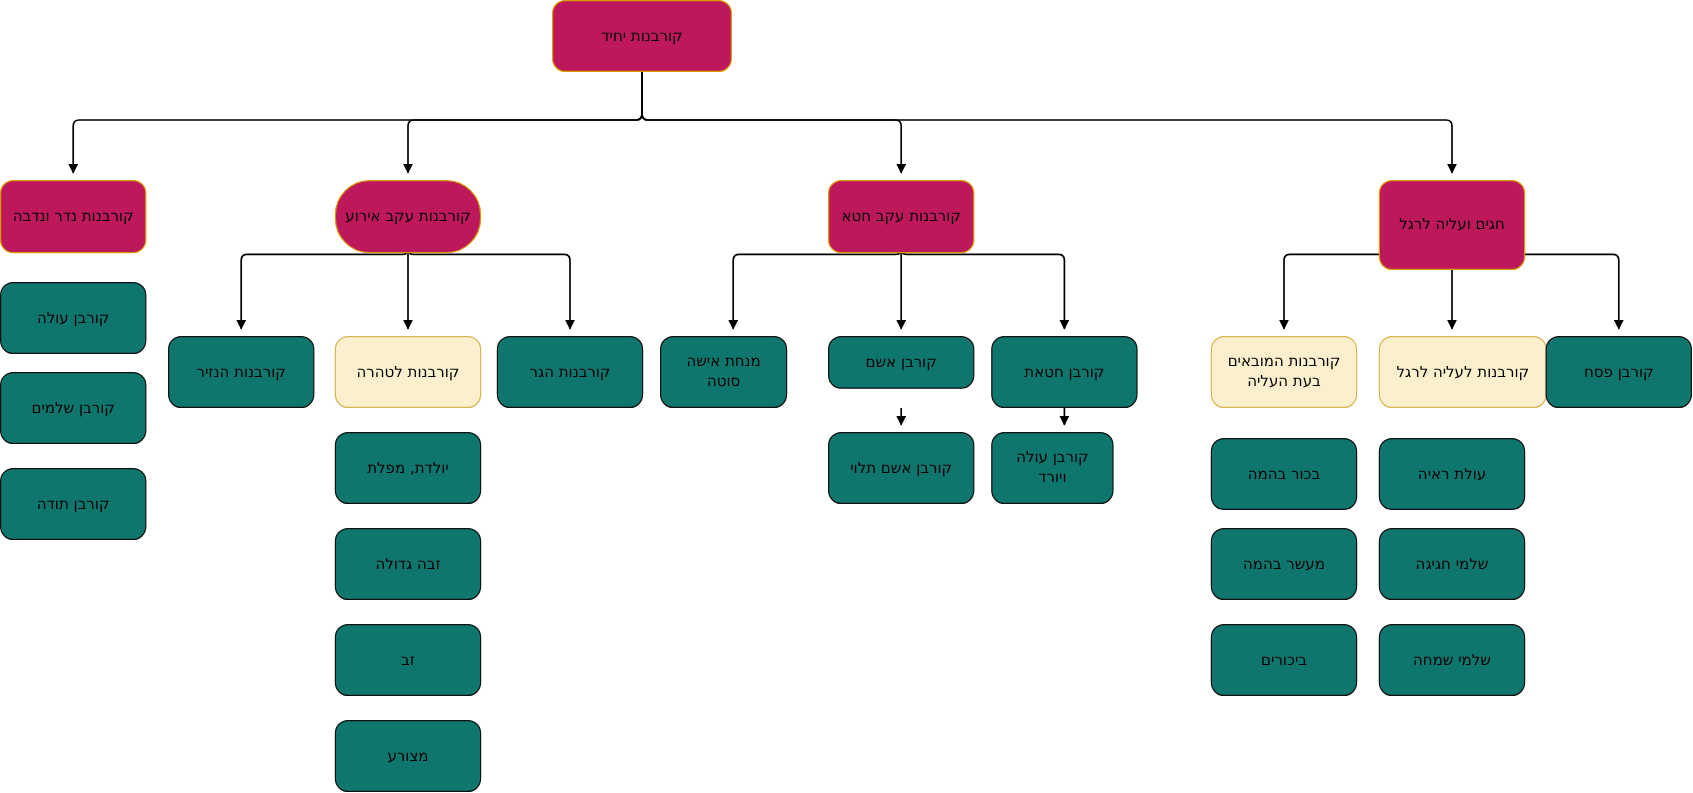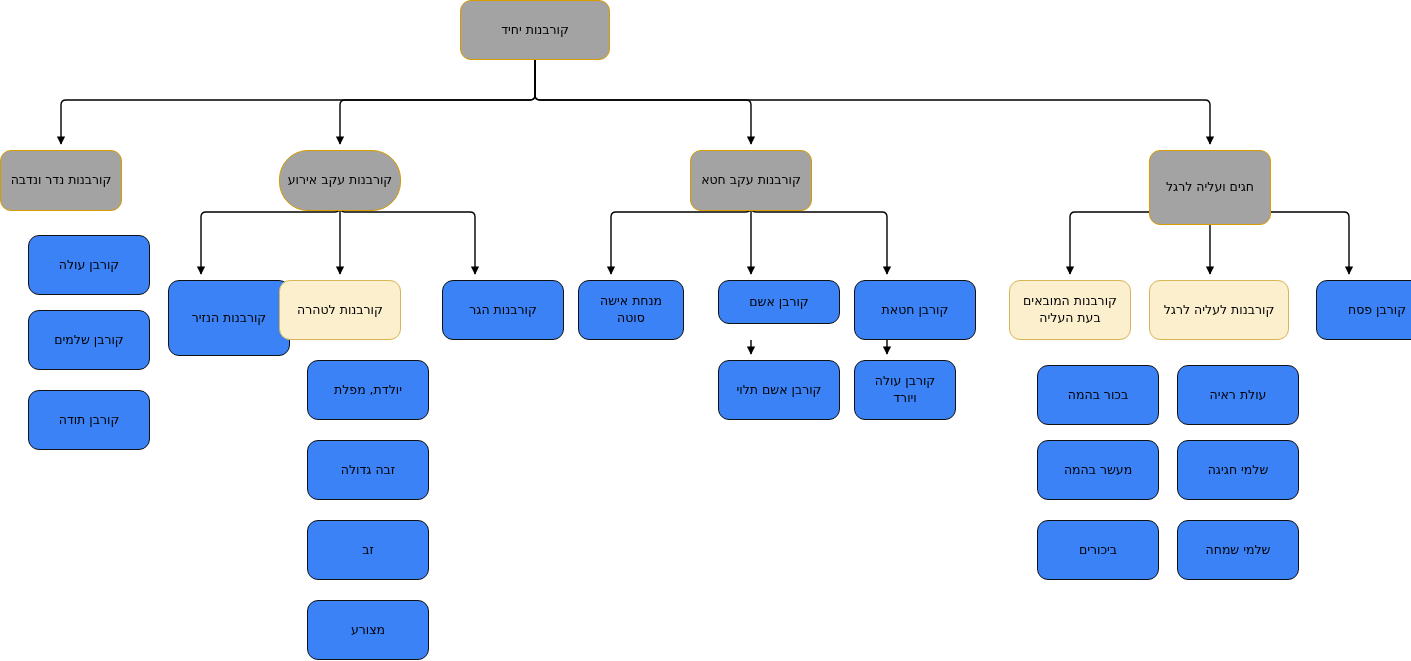--- a/index.html
+++ b/index.html
@@ -37,31 +37,30 @@
     unicode-bidi: embed;
     font-size: 12.5px;
     line-height: 1.35;
     color: #000000;
     padding: 4px 7px;
     background: #ffffff;
     border: 1.4px solid #000000;
     z-index: 2;
   }
   .node.peach {
-    background: #a3a3a3;
+    background: #be185d;
     border-color: #d89b00;
   }
   .node.yellow {
     background: #fcefcd;
     border-color: #d6b656;
   }
   .node.plain {
-    background: #3b82f6;
+    background: #0f766e;
     border-color: #111111;
-    margin-left: 28px;
   }
   .node-label {
     display: block;
     width: 100%;
   }
 </style>
 </head>
 <body>
 
 <div id="canvas">
@@ -114,21 +113,21 @@
       </div>
       <div class="node plain" style="left: 0px; top: 235px; width: 122px; height: 60px;">
         <span class="node-label">קורבן עולה</span>
       </div>
       <div class="node plain" style="left: 0px; top: 310px; width: 122px; height: 60px;">
         <span class="node-label">קורבן שלמים</span>
       </div>
       <div class="node plain" style="left: 0px; top: 390px; width: 122px; height: 60px;">
         <span class="node-label">קורבן תודה</span>
       </div>
-      <div class="node plain" style="left: 140px; top: 280px; width: 122px; height: 76px;">
+      <div class="node plain" style="left: 140px; top: 280px; width: 122px; height: 60px;">
         <span class="node-label">קורבנות הנזיר</span>
       </div>
       <div class="node yellow" style="left: 279px; top: 280px; width: 122px; height: 60px;">
         <span class="node-label">קורבנות לטהרה</span>
       </div>
       <div class="node plain" style="left: 414px; top: 280px; width: 122px; height: 60px; text-align: center;">
         <span class="node-label">קורבנות הגר</span>
       </div>
       <div class="node plain" style="left: 279px; top: 360px; width: 122px; height: 60px;">
         <span class="node-label">יולדת, מפלת</span>

